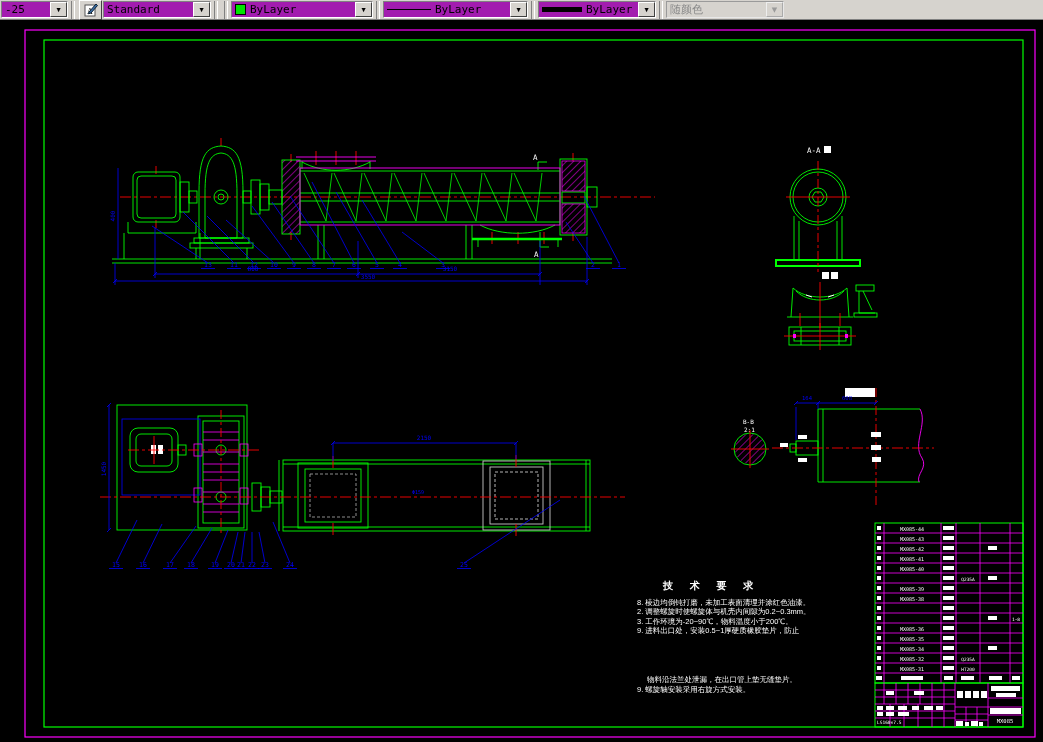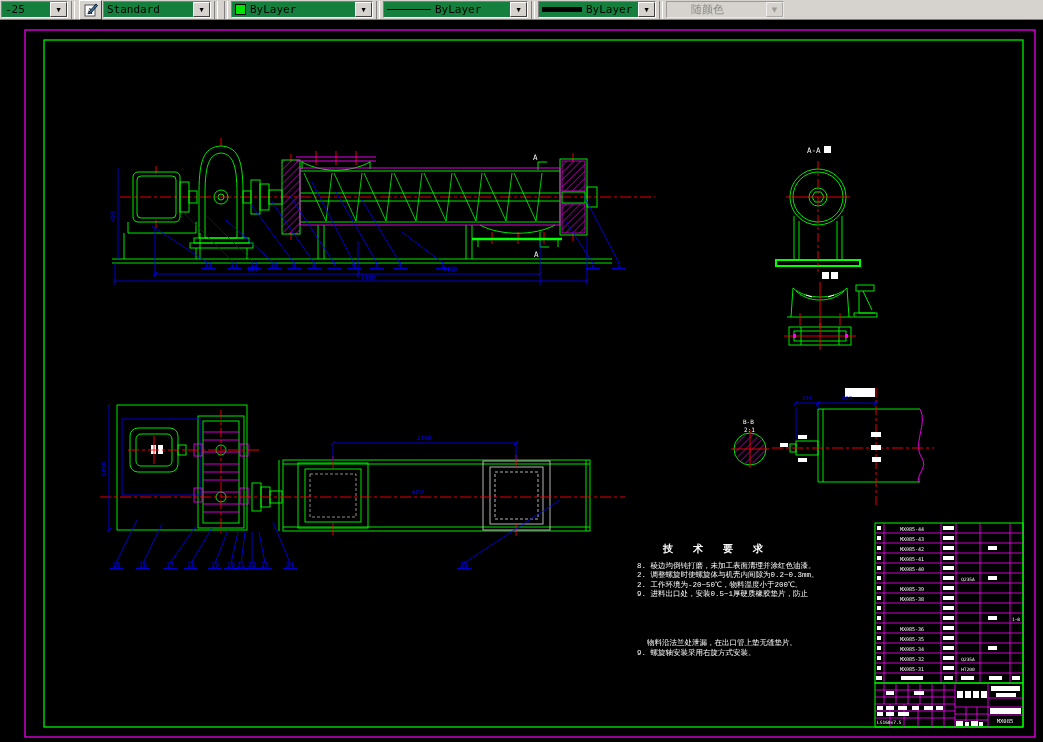--- a/index.html
+++ b/index.html
@@ -1,40 +1,40 @@
 <!DOCTYPE html>
 <html><head>
 <meta charset="utf-8">
 <style>
   html,body{margin:0;padding:0;background:#000;}
   .app{width:1043px;height:742px;position:relative;overflow:hidden;font-family:"Liberation Sans",sans-serif;}
   
   .toolbar{height:20px;background:#d6d3ce;display:flex;align-items:center;box-sizing:border-box;
            border-bottom:1px solid #808080;padding-left:1px;}
-  .combo{display:flex;align-items:stretch;height:17px;background:#15803d;border:1px solid;
+  .combo{display:flex;align-items:stretch;height:17px;background:#a21caf;border:1px solid;
          border-color:#808080 #fff #fff #808080;box-sizing:border-box;
          font-family:"DejaVu Sans Mono",monospace;font-size:11px;color:#000;}
   .combo .val{flex:1;display:flex;align-items:center;padding:0 3px;white-space:nowrap;overflow:hidden;gap:4px;}
   .combo .arrow{width:15px;background:#d6d3ce;border:1px solid;border-color:#fff #404040 #404040 #fff;
                 display:flex;align-items:center;justify-content:center;font-size:7px;color:#000;}
-  .combo.disabled{background:#d6d3ce;border-color:#9a9a9a #e8e8e8 #e8e8e8 #9a9a9a;padding-left:21px;}
+  .combo.disabled{background:#d6d3ce;border-color:#9a9a9a #e8e8e8 #e8e8e8 #9a9a9a;}
   .combo.disabled .val{color:#8a8a8a;}
   .combo.disabled .arrow{color:#9a9a9a;border-color:#eee #aaa #aaa #eee;}
   .sep{width:2px;height:18px;border-left:1px solid #808080;border-right:1px solid #fff;margin:0 3px;}
   .tool-btn{width:21px;height:18px;background:#d6d3ce;border:1px solid;border-color:#fff #404040 #404040 #fff;
             display:flex;align-items:center;justify-content:center;margin:0 1px;}
   .swatch{width:9px;height:9px;background:#00e400;border:1px solid #000;flex:0 0 auto;}
   .lt-line{width:44px;height:1px;background:#000;flex:0 0 auto;}
   .lw-line{width:40px;height:5px;background:#000;flex:0 0 auto;}
   
   .canvas{position:relative;width:1043px;height:722px;background:#000;overflow:hidden;}
   .canvas svg{position:absolute;left:0;top:0;font-family:"DejaVu Sans Mono",monospace;}
   
-  .techreq{position:absolute;left:637px;top:525px;width:238px;color:#fff;
-           font-size:7.5px;line-height:9.6px;font-family:Liberation Mono, monospace;}
+  .techreq{position:absolute;left:637px;top:561px;width:238px;color:#fff;
+           font-size:7.5px;line-height:9.6px;font-family:Liberation Sans, sans-serif;}
   .techreq .t{font-size:10px;font-weight:bold;letter-spacing:7px;margin:0 0 7px 26px;white-space:nowrap;}
   .techreq .cont{margin-left:10px;margin-top:39px;}
 </style>
 </head>
 <body>
 
 <div class="app">
 
   <div class="toolbar">
     <div class="combo" style="width:67px">
@@ -584,19 +584,19 @@
         </g>
         <text x="1005" y="703" fill="#fff" font-size="5.5" text-anchor="middle">MX085</text>
         <text x="877" y="704" fill="#fff" font-size="4.5">LS160×7.5</text>
       </g>
     </svg>
 
     <div class="techreq">
       <div class="t">技 术 要 求</div>
       <div>8. 棱边均倒钝打磨，未加工表面清理并涂红色油漆。</div>
       <div>2. 调整螺旋时使螺旋体与机壳内间隙为0.2~0.3mm。</div>
-      <div>2. 工作环境为-20~50℃，物料温度小于200℃。</div>
+      <div>3. 工作环境为-20~90℃，物料温度小于200℃。</div>
       <div>9. 进料出口处，安装0.5~1厚硬质橡胶垫片，防止</div>
       <div class="cont">物料沿法兰处泄漏，在出口管上垫无缝垫片。</div>
       <div>9. 螺旋轴安装采用右旋方式安装。</div>
     </div>
   </div>
 </div>
 
 </body></html>

